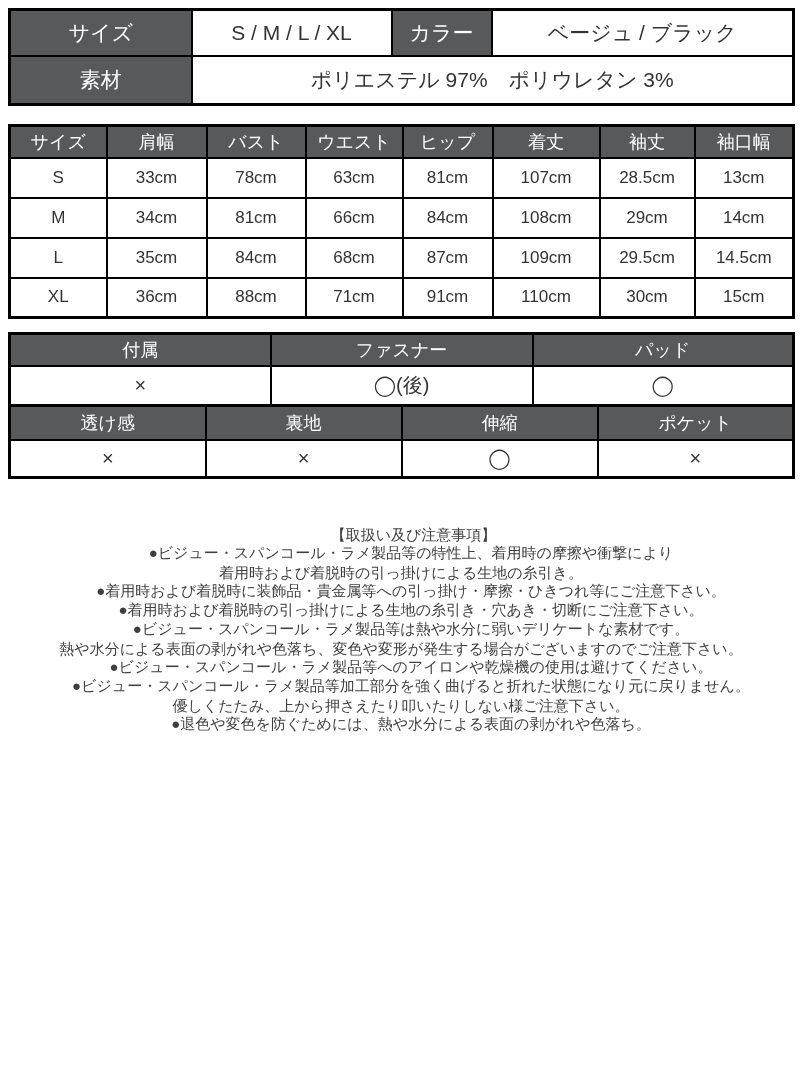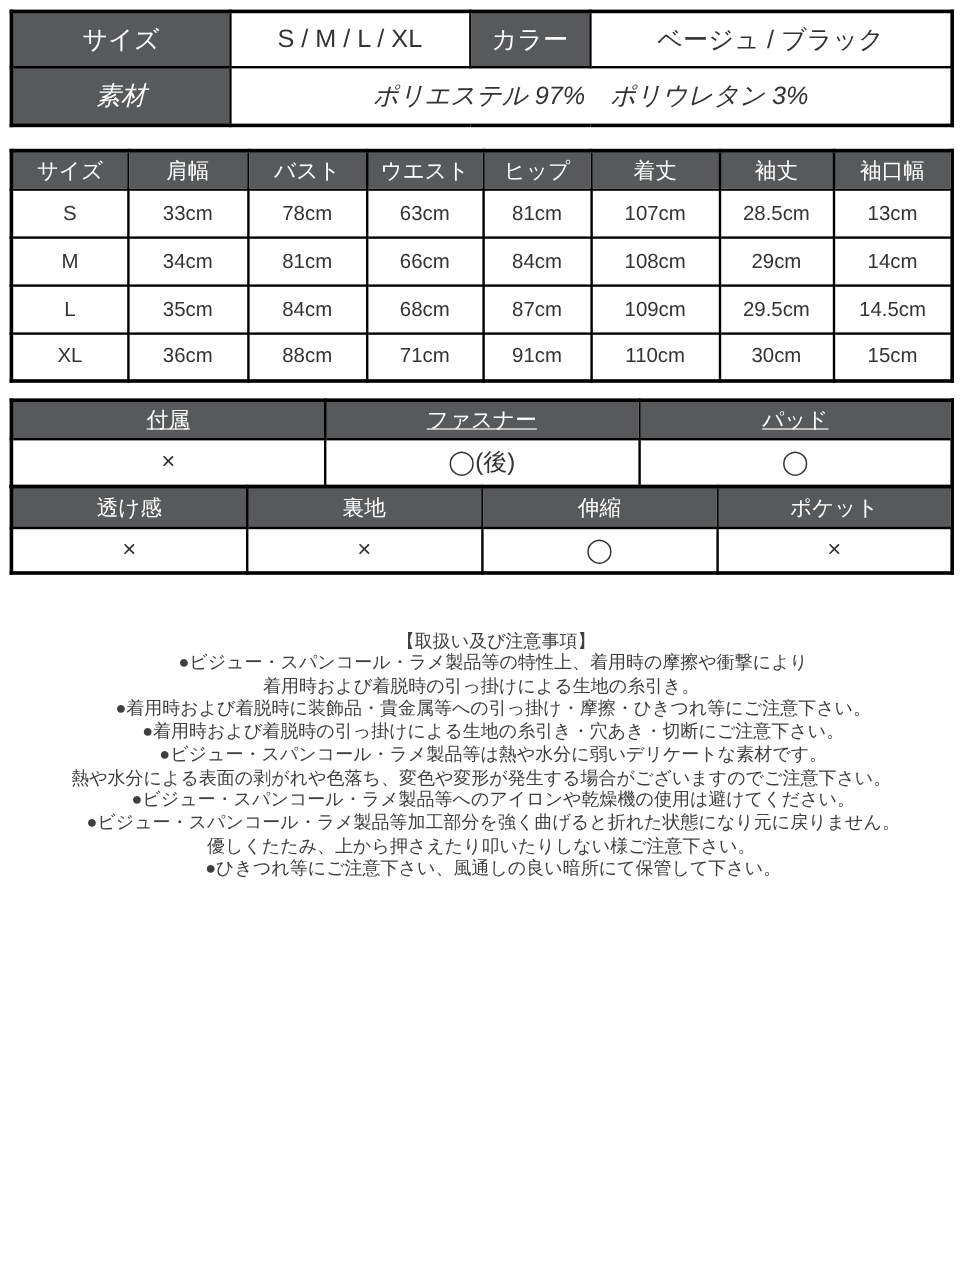--- a/index.html
+++ b/index.html
@@ -31,30 +31,30 @@
   }
   table.tbl td.hd {
     background: var(--header-bg, #58595b);
     color: var(--header-text, #ffffff);
     font-weight: 500;
   }
 
   
   table.top { margin-top: 8px; font-size: 21px; }
   table.top tr.r1 td { height: 46px; }
-  table.top tr.r2 td { height: 49px; font-style: italic; }
+  table.top tr.r2 td { height: 49px; }
 
   
   table.sizes { margin-top: 18px; font-size: 17px; }
   table.sizes tr.head td { height: 32px; font-size: 18px; }
   table.sizes tr.data td { height: 40px; }
 
   
   table.specA { margin-top: 13px; font-size: 18px; }
-  table.specA tr.head td { height: 32px; text-decoration: underline; }
+  table.specA tr.head td { height: 32px; }
   table.specA tr.val td { height: 40px; font-size: 20px; }
   table.specB { margin-top: -3px; font-size: 18px; border-radius: 18px; }
   table.specB tr.head td { height: 34px; }
   table.specB tr.val td { height: 38px; font-size: 20px; }
 
   
   .notes {
     margin-top: 46px;
     padding-left: 8px;
     padding-right: 6px;
@@ -204,16 +204,16 @@
     <div class="note-line title">【取扱い及び注意事項】</div>
     <div class="note-line bullet">●ビジュー・スパンコール・ラメ製品等の特性上、着用時の摩擦や衝撃により</div>
     <div class="note-line">着用時および着脱時の引っ掛けによる生地の糸引き。</div>
     <div class="note-line bullet">●着用時および着脱時に装飾品・貴金属等への引っ掛け・摩擦・ひきつれ等にご注意下さい。</div>
     <div class="note-line bullet">●着用時および着脱時の引っ掛けによる生地の糸引き・穴あき・切断にご注意下さい。</div>
     <div class="note-line bullet">●ビジュー・スパンコール・ラメ製品等は熱や水分に弱いデリケートな素材です。</div>
     <div class="note-line">熱や水分による表面の剥がれや色落ち、変色や変形が発生する場合がございますのでご注意下さい。</div>
     <div class="note-line bullet">●ビジュー・スパンコール・ラメ製品等へのアイロンや乾燥機の使用は避けてください。</div>
     <div class="note-line bullet">●ビジュー・スパンコール・ラメ製品等加工部分を強く曲げると折れた状態になり元に戻りません。</div>
     <div class="note-line">優しくたたみ、上から押さえたり叩いたりしない様ご注意下さい。</div>
-    <div class="note-line bullet">●ひきつれ等にご注意下さい、風通しの良い暗所にて保管して下さい。</div>
+    <div class="note-line bullet">●退色や変色を防ぐためには、熱や水分による表面の剥がれや色落ち。</div>
   </div>
 
 </div>
 
 </body></html>

